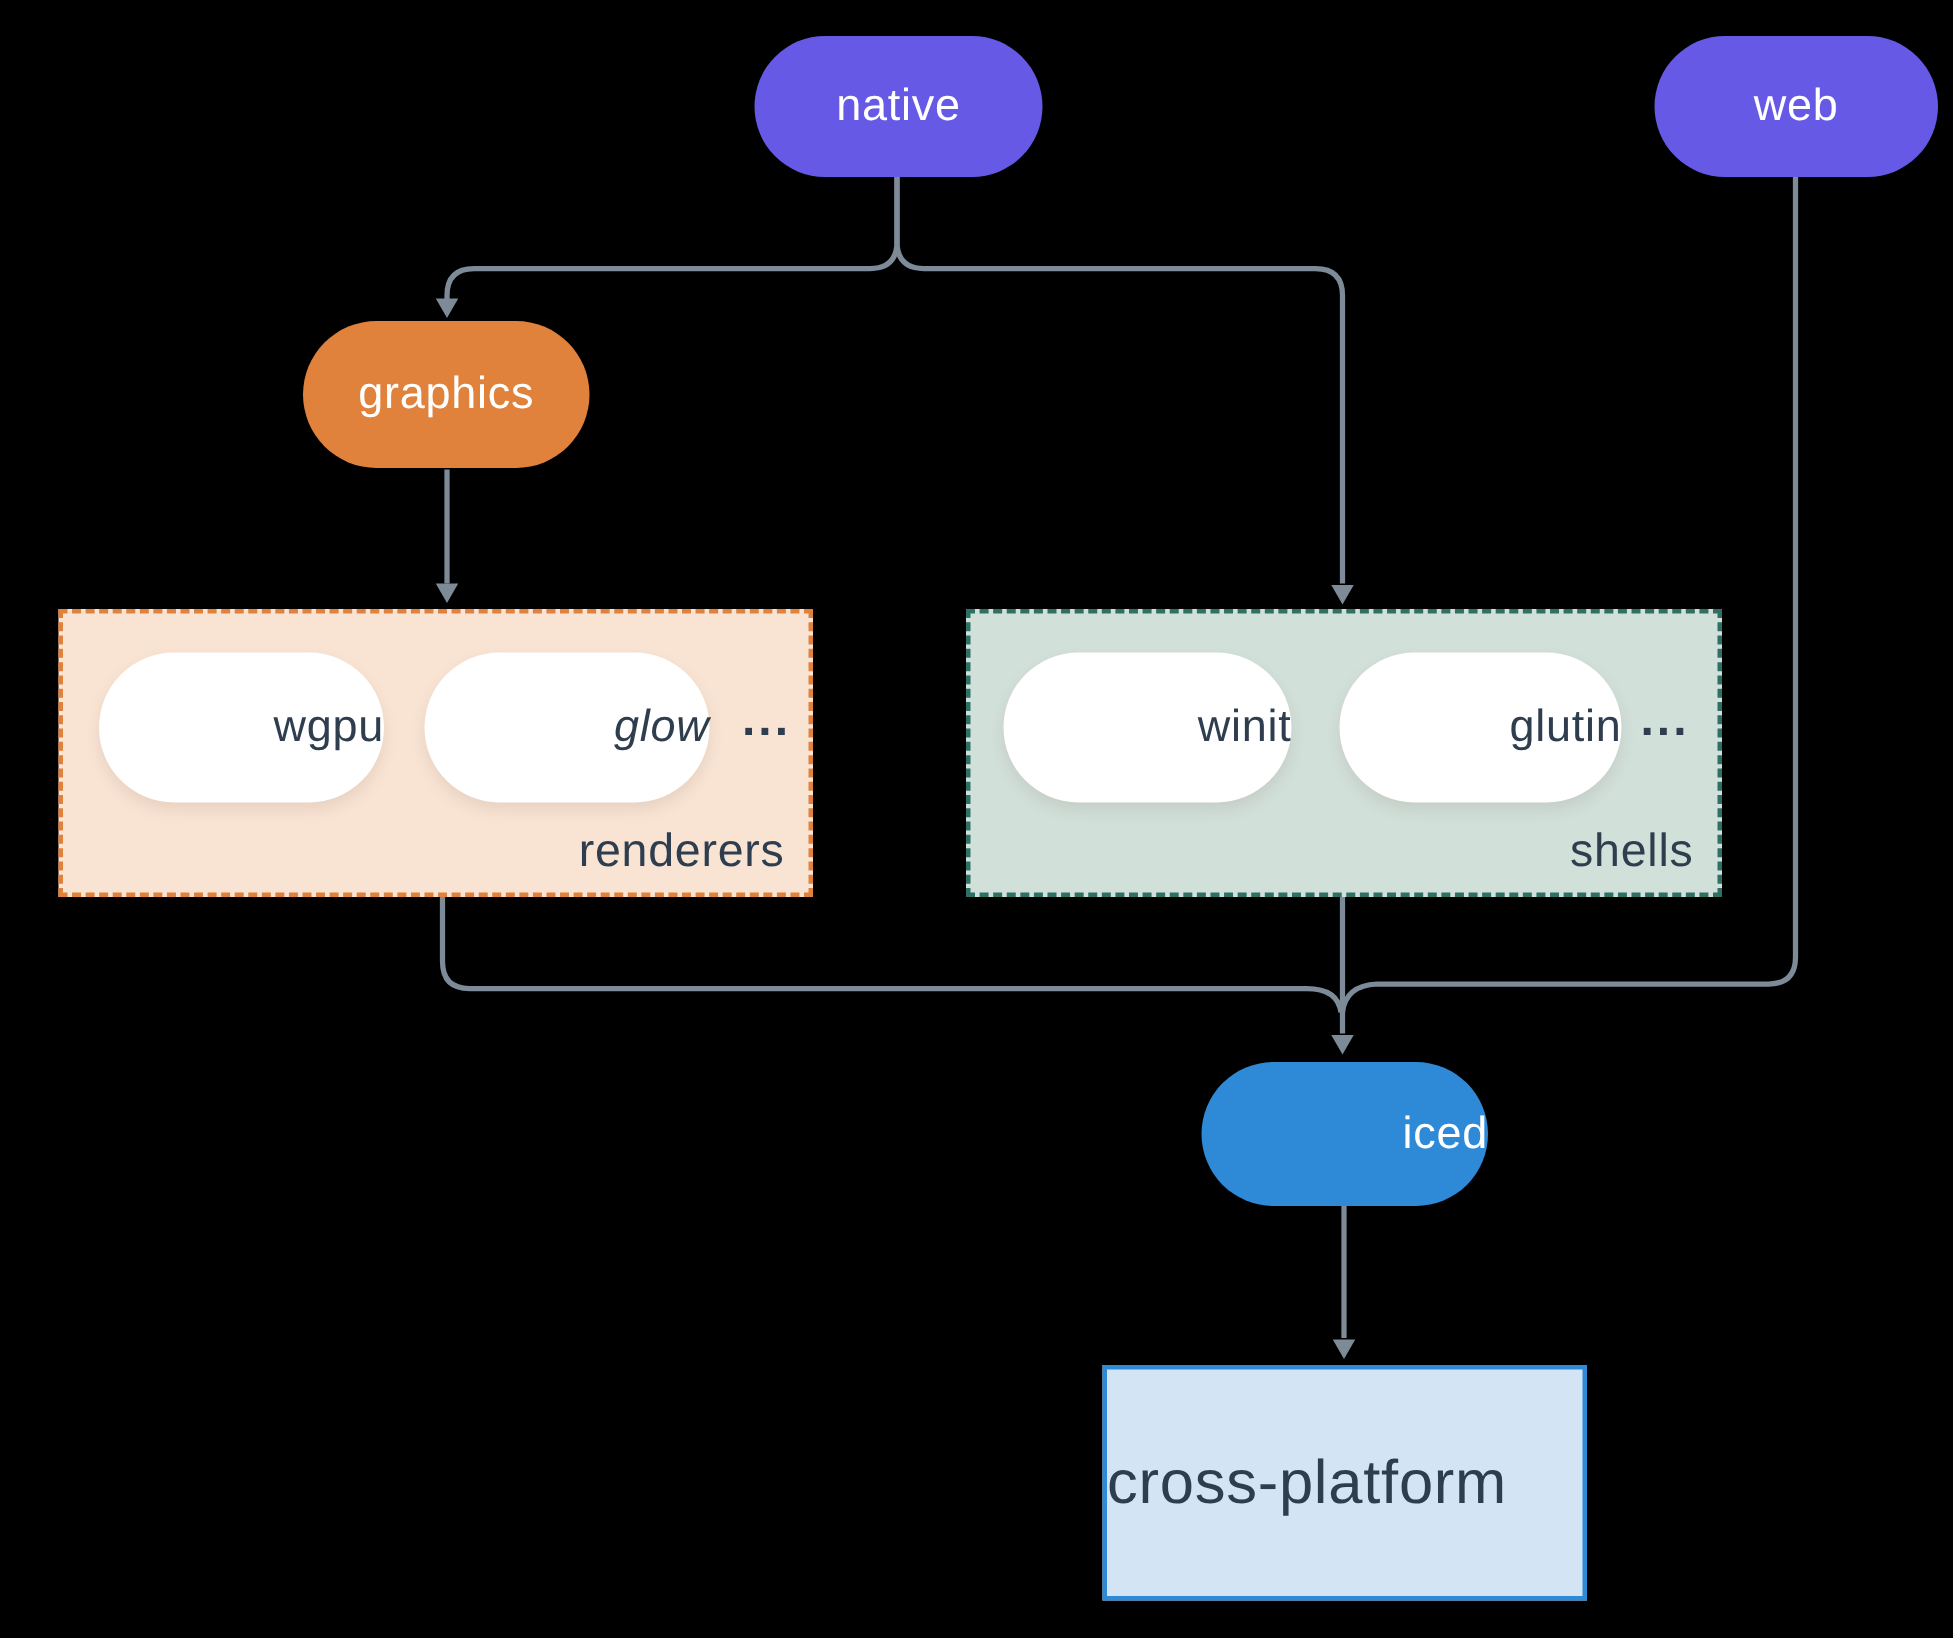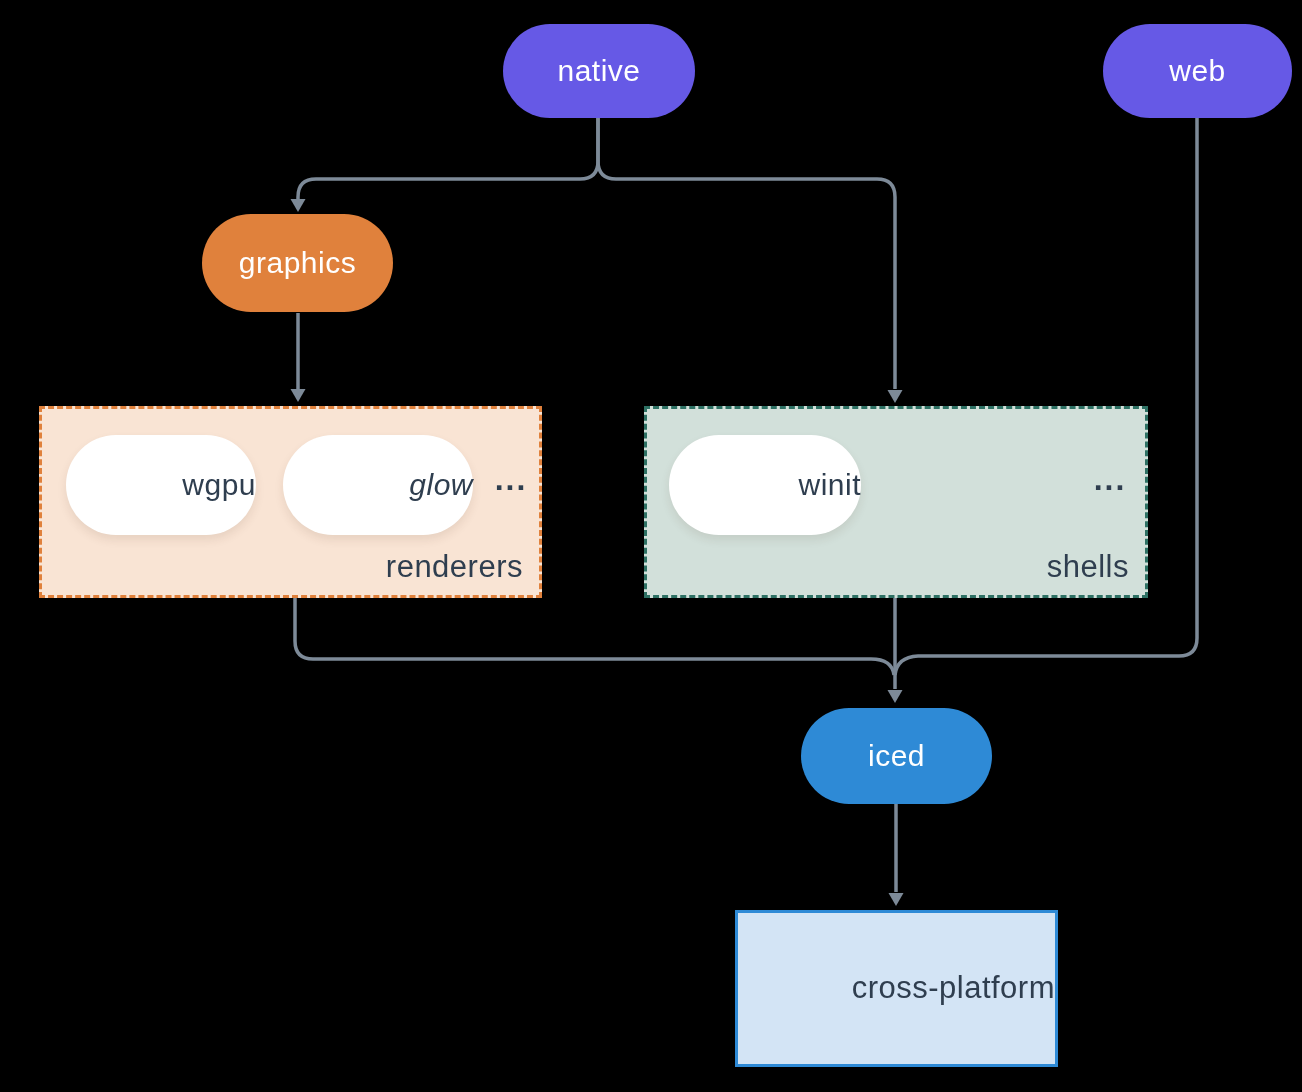--- a/index.html
+++ b/index.html
@@ -15,21 +15,21 @@
   }
   .canvas { position:relative; width:1302px; height:1092px; overflow:hidden;margin-left:15px; }
   .edges-layer { position:absolute; left:0; top:0; pointer-events:none; }
 
   .pill {
     position:absolute; display:flex; align-items:center; justify-content:center;
     border-radius:60px; color:#fff; font-size:30px; letter-spacing:0.5px;
   }
   .pill-native, .pill-web { background:var(--purple); }
   .pill-graphics { background:var(--orange); }
-  .pill-iced { background:var(--blue); }
+  .pill-iced { background:var(--blue);justify-content:flex-end; }
   .pill-white {
     background:var(--pill_white); color:var(--dark);
     box-shadow:0 5px 10px rgba(80,50,30,0.10);
     justify-content:flex-end;
   }
 
   .group { position:absolute; border:3px dashed; box-sizing:border-box; }
   .group-renderers { background:var(--renderers_bg); border-color:var(--orange); }
   .group-shells    { background:var(--shells_bg);    border-color:var(--shells_border); }
   .group-label {
@@ -37,22 +37,22 @@
     font-size:31px; color:var(--dark); letter-spacing:0.5px;
   }
   .ellipsis {
     position:absolute; width:60px; text-align:center;
     font-size:32px; color:var(--dark); font-weight:bold; letter-spacing:2px;
   }
 
   .appbox {
     position:absolute; box-sizing:border-box;
     background:var(--app_bg); border:3px solid var(--blue);
-    display:flex; flex-direction:column; align-items:flex-end; justify-content:center;
-    color:var(--dark); font-size:31px; line-height:1.55; letter-spacing:0.5px;
+    display:flex; flex-direction:column; align-items:flex-start; justify-content:center;
+    color:var(--dark); font-size:41px; line-height:1.55; letter-spacing:0.5px;
   }
 
   .edge { fill:none; stroke:var(--connector); stroke-width:3.5px; }
   .arrowhead { fill:var(--connector); stroke:none; }
 </style>
 </head>
 <body>
 
 <div class="canvas">
 
@@ -91,20 +91,23 @@
       <span>glow</span>
     </div>
     <span class="ellipsis" style="left:439px; top:52px;">...</span>
     <span class="group-label">renderers</span>
   </div>
 
   <div class="group group-shells" style="left:629px; top:406px; width:504px; height:192px;padding-left:27px;">
     <div class="pill pill-white" style="left:22px; top:26px; width:192px; height:100px;">
       <span>winit</span>
     </div>
+    <div class="pill pill-white" style="left:246px; top:26px; width:188px; height:100px;">
+      <span>glutin</span>
+    </div>
     <span class="ellipsis" style="left:433px; top:52px;">...</span>
     <span class="group-label">shells</span>
   </div>
 
   <div class="pill pill-iced" style="left:786px; top:708px; width:191px; height:96px;">
     <span>iced</span>
   </div>
 
   <div class="appbox" style="left:720px; top:910px; width:323px; height:157px;">
     <div>cross-platform</div>

